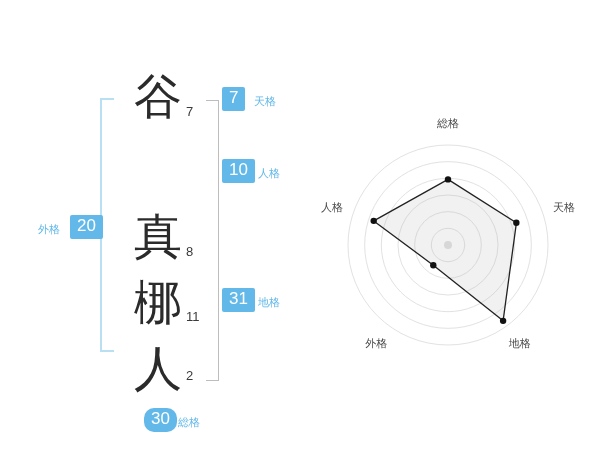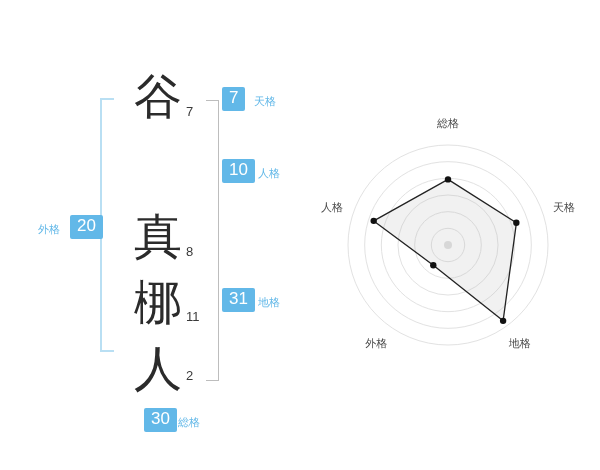--- a/index.html
+++ b/index.html
@@ -77,21 +77,21 @@
 
   .chip-jinkaku { left: 222px; top: 159px; }
   .lbl-jinkaku  { left: 258px; top: 166px; }
 
   .chip-chikaku { left: 222px; top: 288px; }
   .lbl-chikaku  { left: 258px; top: 295px; }
 
   .chip-gaikaku { left: 70px;  top: 215px; }
   .lbl-gaikaku  { left: 38px;  top: 222px; }
 
-  .chip-soukaku { left: 144px; top: 408px; }
+  .chip-soukaku { left: 144px; top: 408px; border-radius: 10px; }
   .lbl-soukaku  { left: 178px; top: 415px; }
 
   
   .bracket {
     position: absolute;
     border-color: #b9dff3;
     border-style: solid;
     border-width: 0;
   }
   

